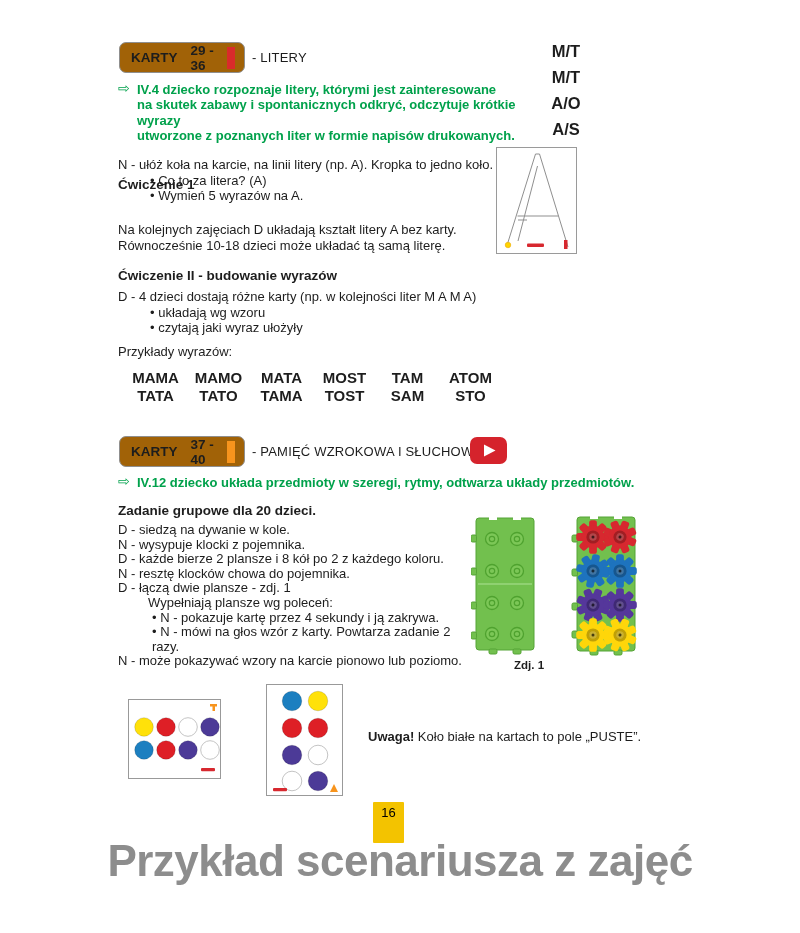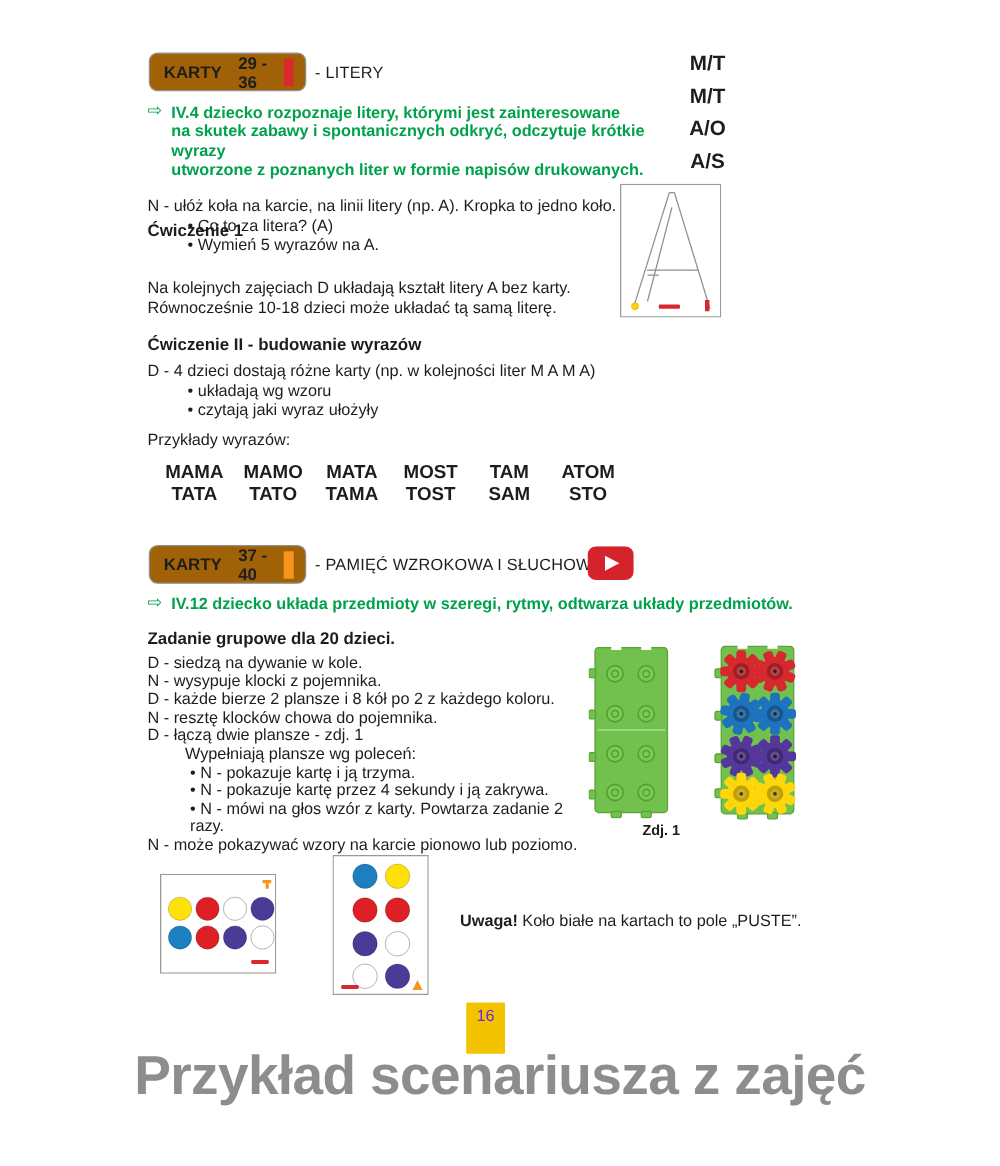--- a/index.html
+++ b/index.html
@@ -40,21 +40,21 @@
   .words { position:absolute; left:124px; top:369px; display:flex; font-weight:bold; font-size:15px; }
   .wcol { width:63px; text-align:center; line-height:18px; }
   
   .figure { position:absolute; }
   .caption { position:absolute; font-weight:bold; font-size:11.5px; }
   .note { position:absolute; font-size:13px; }
   .note b { font-weight:bold; }
   
   .pagetab {
     position:absolute; left:373px; top:802px; width:31px; height:41px;
-    background:#F3C300; color:#6d28d9; font-size:13px; text-align:center;
+    background:#F3C300; color:#000000; font-size:13px; text-align:center;
     padding-top:3px; box-sizing:border-box; border-radius:1px;
   }
   
   .footer {
     position:absolute; left:0; right:0; top:836px; text-align:center;
     font-weight:bold; font-size:44px; color:#8D8D8D; letter-spacing:-0.5px;
   }
   svg { display:block; }
 </style>
 </head>
@@ -187,21 +187,20 @@
   </div>
 
   <div class="h" style="left:118px; top:503px;">Zadanie grupowe dla 20 dzieci.</div>
   <div class="p tight" style="left:118px; top:523px; width:350px;">
     <div>D - siedzą na dywanie w kole.</div>
     <div>N - wysypuje klocki z pojemnika.</div>
     <div>D - każde bierze 2 plansze i 8 kół po 2 z każdego koloru.</div>
     <div>N - resztę klocków chowa do pojemnika.</div>
     <div>D - łączą dwie plansze - zdj. 1</div>
     <div class="ind">Wypełniają plansze wg poleceń:</div>
-    <div class="bl2">N - pokazuje kartę i ją trzyma.</div>
     <div class="bl2">N - pokazuje kartę przez 4 sekundy i ją zakrywa.</div>
     <div class="bl2">N - mówi na głos wzór z karty. Powtarza zadanie 2 razy.</div>
     <div>N - może pokazywać wzory na karcie pionowo lub poziomo.</div>
   </div>
 
   <div class="figure" style="left:471px; top:515px;">
     <svg width="68" height="140" viewBox="0 0 68 140">
       <rect x="5" y="3" width="58" height="132" rx="3" fill="#72C04E" stroke="#55A436"></rect>
       <g fill="#72C04E" stroke="#55A436">
         <rect x="0" y="20" width="5.5" height="7" rx="1.5"></rect>

